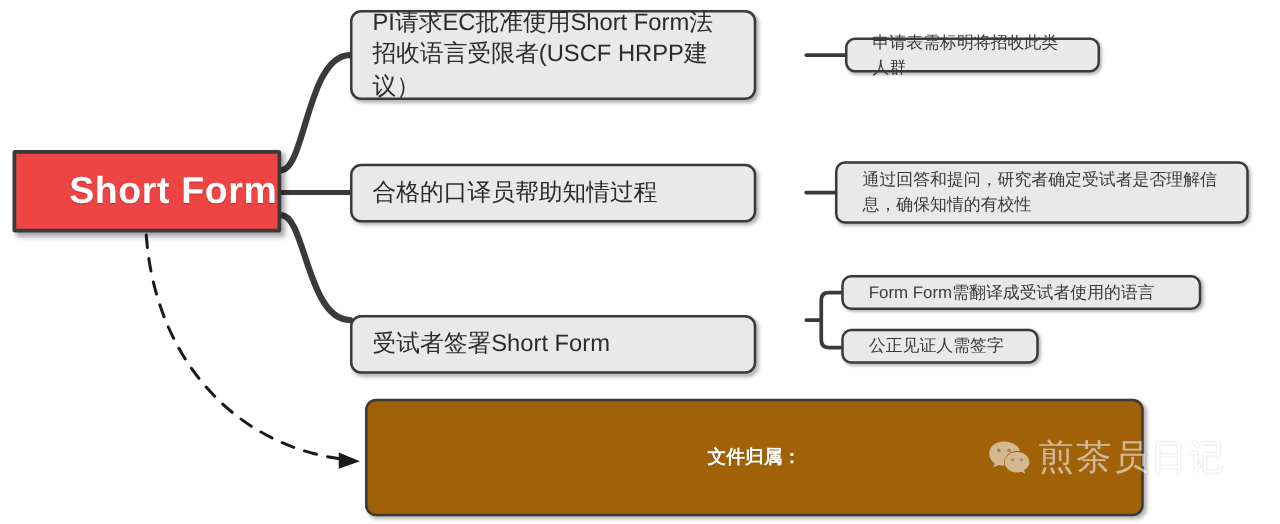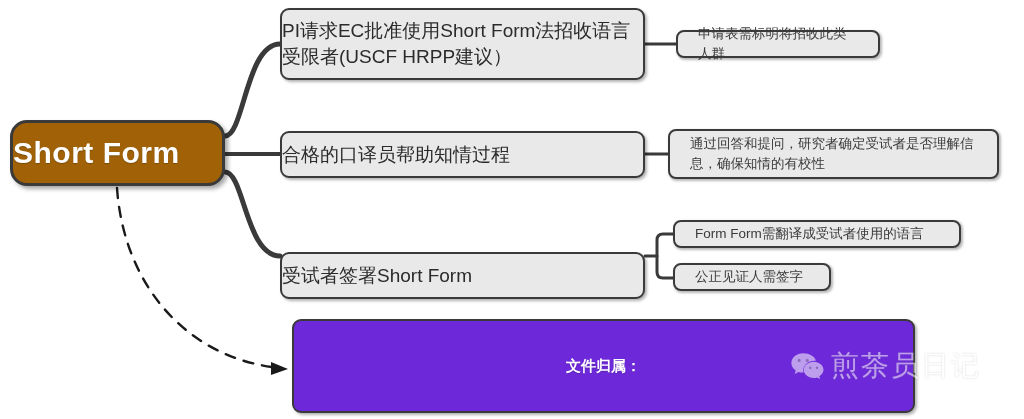--- a/index.html
+++ b/index.html
@@ -32,37 +32,37 @@
     border-radius: 9px;
     border: 2.5px solid #3a3a3a;
     background: #e9e9e9;
     box-shadow: 2px 2px 3px rgba(0,0,0,0.30);
   }
   .root-node {
     left: 10px;
     top: 120px;
     width: 215px;
     height: 66px;
-    background: #a16207;
+    background: #ef4444;
     border: 3px solid #3a3a3a;
-    border-radius: 17px;
-    justify-content: flex-start;
+    border-radius: 2px;
+    justify-content: flex-end;
     box-shadow: 3px 3px 4px rgba(0,0,0,0.35);
   }
   .root-label {
     color: #ffffff;
     font-size: 30px;
     font-weight: bold;
     letter-spacing: 0.5px;
     text-shadow: 0 1px 1px rgba(0,0,0,0.25);
   }
   .main-node {
     left: 280px;
-    width: 365px;
-    padding: 6px 0;
+    width: 325px;
+    padding: 6px 16px;
   }
   .main-node .node-label {
     color: #2b2b2b;
     font-size: 19px;
     line-height: 1.35;
   }
   #node-pi      { top: 8px;   height: 72px; }
   #node-interp  { top: 131px; height: 47px; }
   #node-sign    { top: 232px; height: 47px; margin-top: 20px; }
 
@@ -82,21 +82,21 @@
   #leaf-sign-1   { left: 673px; top: 220px; width: 288px; height: 28px; }
   #leaf-sign-2   { left: 673px; top: 263px; width: 158px; height: 28px; }
 
   .summary-box {
     position: absolute;
     left: 292px;
     top: 319px;
     width: 623px;
     height: 94px;
     box-sizing: border-box;
-    background: #6d28d9;
+    background: #a16207;
     border: 2.5px solid #3a3a3a;
     border-radius: 9px;
     box-shadow: 2px 2px 3px rgba(0,0,0,0.30);
     display: flex;
     flex-direction: column;
     align-items: center;
     justify-content: center;
     padding: 4px 0;
   }
   .summary-line {

